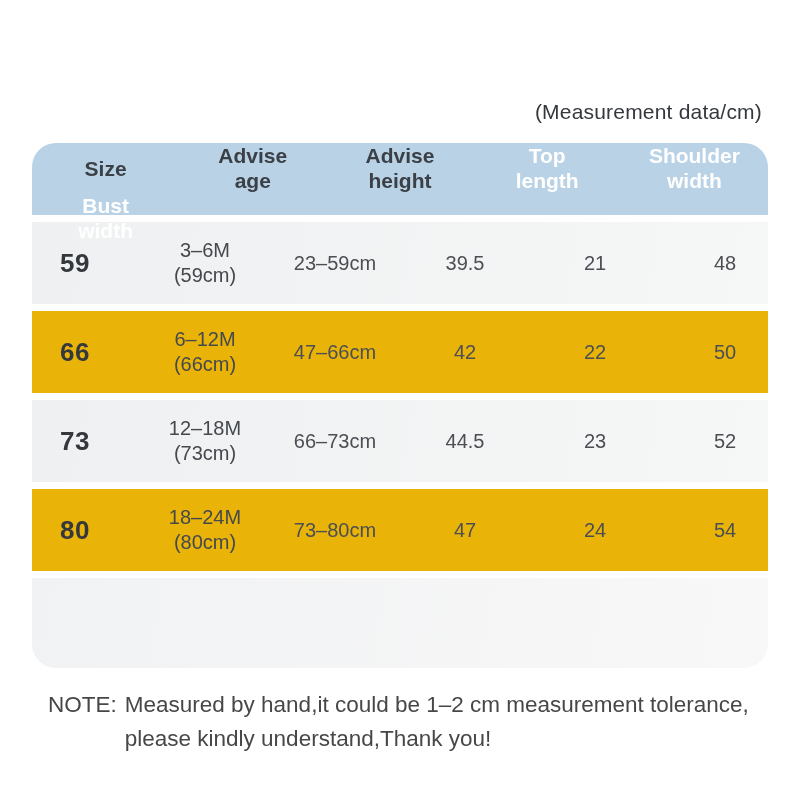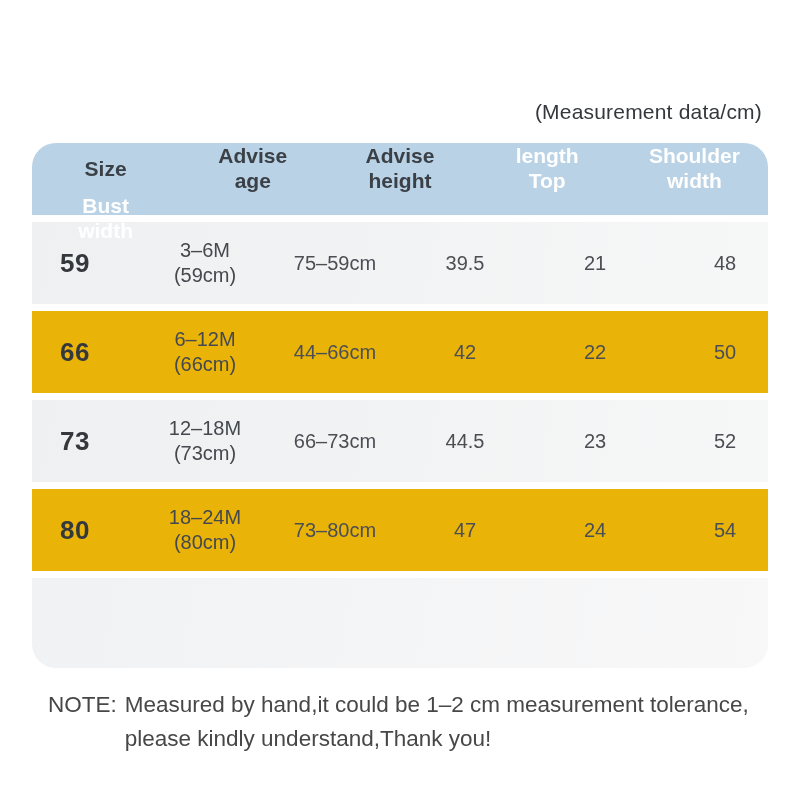--- a/index.html
+++ b/index.html
@@ -92,52 +92,52 @@
       </div>
       <div class="hcell hcell--dark">
         <span class="hline">Advise</span>
         <span class="hline">age</span>
       </div>
       <div class="hcell hcell--dark">
         <span class="hline">Advise</span>
         <span class="hline">height</span>
       </div>
       <div class="hcell hcell--light">
+        <span class="hline">Top</span>
         <span class="hline">length</span>
-        <span class="hline">Top</span>
       </div>
       <div class="hcell hcell--light">
         <span class="hline">Shoulder</span>
         <span class="hline">width</span>
       </div>
       <div class="hcell hcell--light">
         <span class="hline">Bust</span>
         <span class="hline">width</span>
       </div>
     </div>
 
     <div class="row row--gray">
       <div class="cell cell--size">59</div>
       <div class="cell cell--age">
         <span class="line">3–6M</span>
         <span class="line">(59cm)</span>
       </div>
-      <div class="cell">75–59cm</div>
+      <div class="cell">23–59cm</div>
       <div class="cell">39.5</div>
       <div class="cell">21</div>
       <div class="cell">48</div>
     </div>
 
     <div class="row row--white">
       <div class="cell cell--size">66</div>
       <div class="cell cell--age">
         <span class="line">6–12M</span>
         <span class="line">(66cm)</span>
       </div>
-      <div class="cell">44–66cm</div>
+      <div class="cell">47–66cm</div>
       <div class="cell">42</div>
       <div class="cell">22</div>
       <div class="cell">50</div>
     </div>
 
     <div class="row row--gray">
       <div class="cell cell--size">73</div>
       <div class="cell cell--age">
         <span class="line">12–18M</span>
         <span class="line">(73cm)</span>

